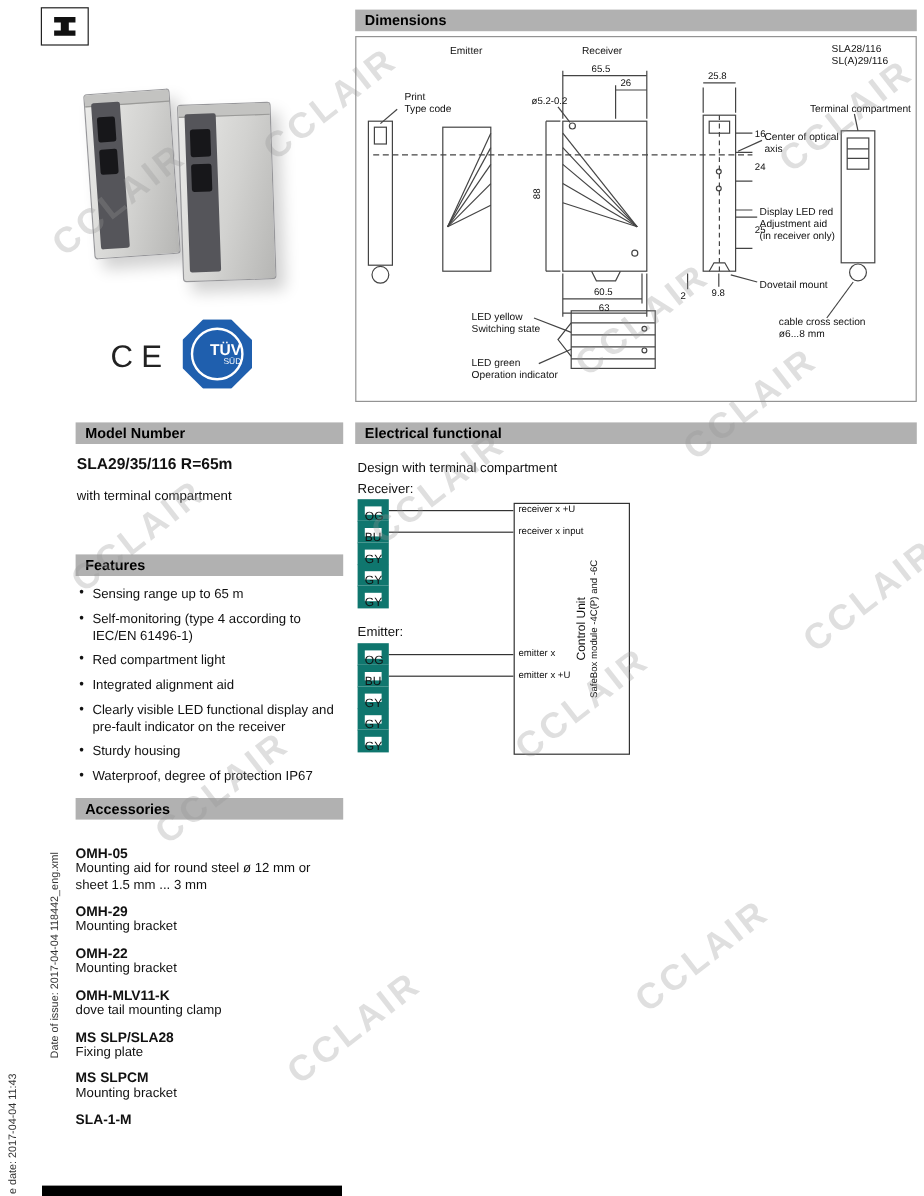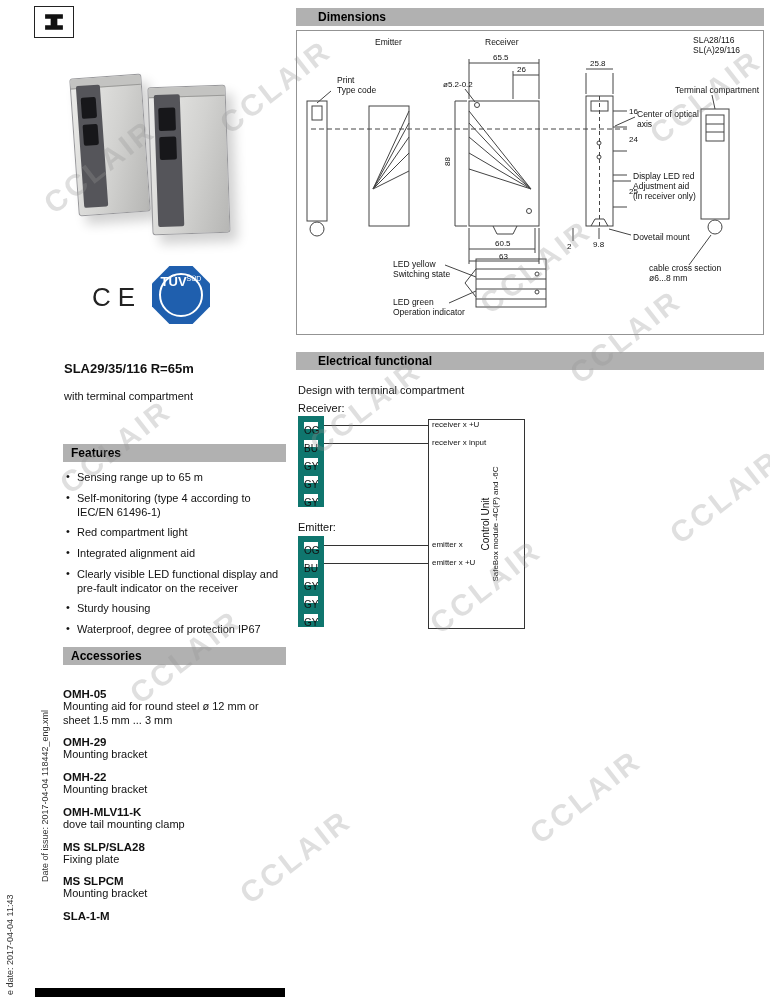--- a/index.html
+++ b/index.html
@@ -1,36 +1,36 @@
 <!DOCTYPE html>
 <html><head>
 <meta charset="utf-8">
 <style>
   *{box-sizing:border-box;margin:0;padding:0}
   html,body{width:770px;height:997px}
   body{position:relative;overflow:hidden;background:#ffffff;font-family:"Liberation Sans",sans-serif;color:#111}
 
   
   .fbar{background:#b1b1b1;color:#000;font-weight:bold;font-size:12px;padding:2px 8px;line-height:14px}
-  .bar-abs{position:absolute;background:#b1b1b1;color:#000;font-weight:bold;font-size:12px;padding:2px 22px;line-height:14px;width:468px;left:296px}
+  .bar-abs{position:absolute;background:#b1b1b1;color:#000;font-weight:bold;font-size:12px;padding:2px 8px;line-height:14px;width:468px;left:296px}
 
   
   .logo-box{position:absolute;left:34px;top:6px;width:40px;height:32px;border:1px solid #222;background:#fff;display:flex;align-items:center;justify-content:center}
 
   
   .photo{position:absolute;left:58px;top:56px;width:205px;height:195px}
   .sensor{position:absolute;background:linear-gradient(105deg,#ececea 0%,#d2d2d0 55%,#b6b6b4 100%);border:1px solid #97979a;border-radius:3px;box-shadow:7px 9px 12px rgba(0,0,0,.18)}
   .sensor .face{position:absolute;left:7%;top:5%;width:34%;height:90%;background:#55555a;border-radius:2px}
   .sensor .lens{position:absolute;left:16%;width:66%;height:17%;background:#17171a;border-radius:2px}
   .sensor .cap{position:absolute;left:0;top:0;width:100%;height:7%;background:#c3c3c1;border-bottom:1px solid #9a9a98}
 
   
   .ce{position:absolute;left:92px;top:282px;font-size:26px;letter-spacing:7px;color:#222}
   .tuv{position:absolute;left:152px;top:266px;width:58px;height:58px;background:#1f5fae;clip-path:polygon(30% 0,70% 0,100% 30%,100% 70%,70% 100%,30% 100%,0 70%,0 30%);display:flex;align-items:center;justify-content:center}
-  .tuv-ring{width:44px;height:44px;border:2px solid #fff;border-radius:50%;display:flex;flex-direction:row;align-items:flex-start;justify-content:center;color:#fff}
+  .tuv-ring{width:44px;height:44px;border:2px solid #fff;border-radius:50%;display:flex;flex-direction:column;align-items:flex-end;justify-content:center;color:#fff}
   .tuv-ring .t1{font-weight:bold;font-size:13px;line-height:13px}
   .tuv-ring .t2{font-size:7px;line-height:8px}
 
   
   .leftcol{position:absolute;left:63px;top:352px;width:223px}
   .model-number{font-size:13px;font-weight:bold;margin:9px 0 0 1px}
   .model-note{font-size:11px;margin:14px 0 0 1px}
   .gap-lg{margin-top:42px}
   ul.features{list-style:none;margin:9px 0 0 1px;font-size:11px}
   ul.features li{position:relative;padding-left:13px;margin-bottom:7px;line-height:1.25}
@@ -96,20 +96,21 @@
 
 <div class="ce">CE</div>
 <div class="tuv">
   <div class="tuv-ring">
     <div class="t1">TÜV</div>
     <div class="t2">SÜD</div>
   </div>
 </div>
 
 <div class="leftcol">
+  <div class="fbar">Model Number</div>
   <div class="model-number">SLA29/35/116 R=65m</div>
   <div class="model-note">with terminal compartment</div>
 
   <div class="fbar gap-lg">Features</div>
   <ul class="features">
     <li>Sensing range up to 65 m</li>
     <li>Self-monitoring (type 4 according to IEC/EN 61496-1)</li>
     <li>Red compartment light</li>
     <li>Integrated alignment aid</li>
     <li>Clearly visible LED functional display and pre-fault indicator on the receiver</li>

